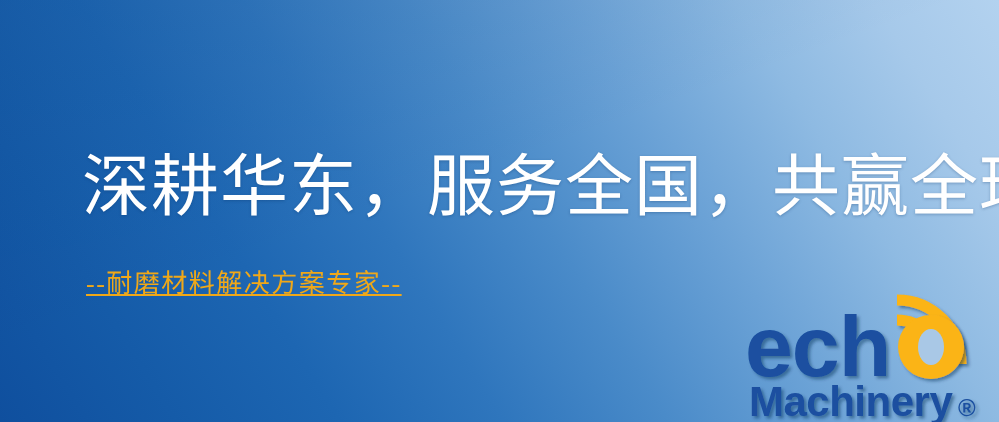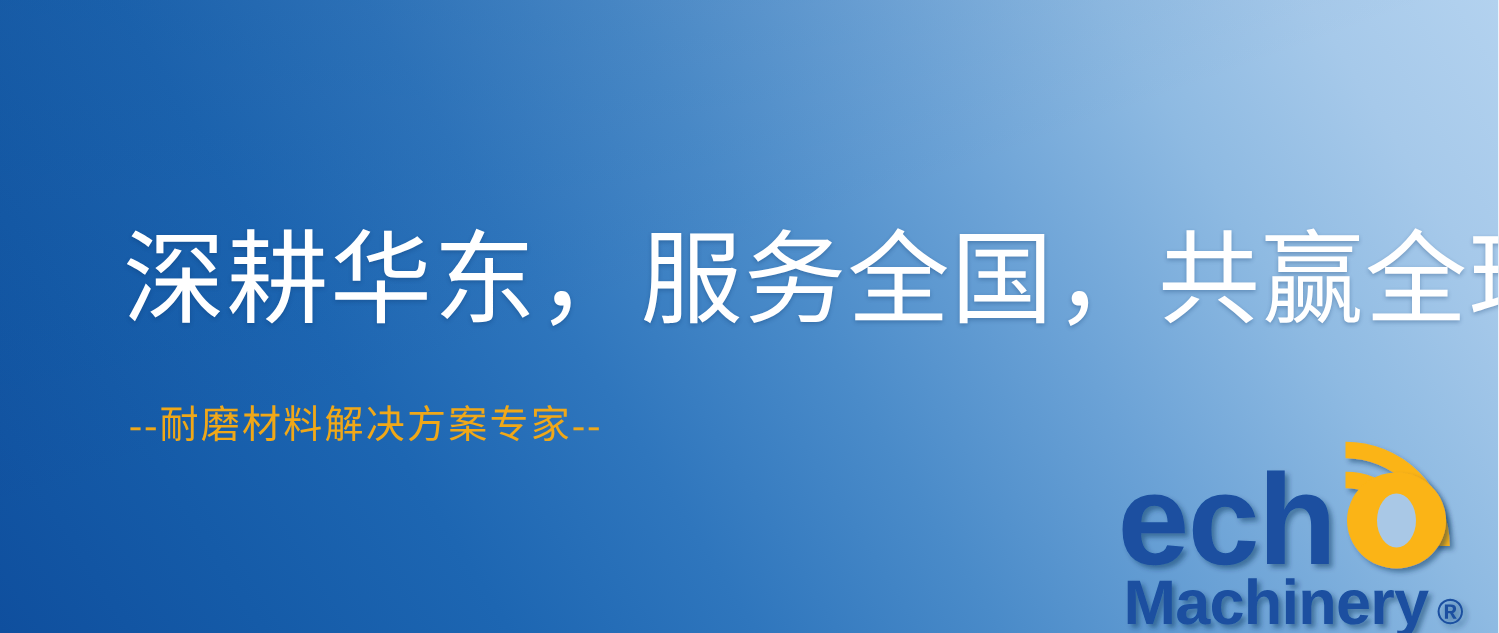--- a/index.html
+++ b/index.html
@@ -62,20 +62,21 @@
     top: 268px;
     margin: 0;
     font-family: "Liberation Serif", "DejaVu Serif", serif;
     font-size: 26px;
     line-height: 1.2;
     font-weight: 400;
     color: #f0a818;
     letter-spacing: 1.5px;
     white-space: nowrap;
     z-index: 3;
+    text-decoration: underline;
   }
 
   
   .logo {
     position: absolute;
     left: 745px;
     top: 292px;
     width: 254px;
     height: 130px;
     z-index: 4;

